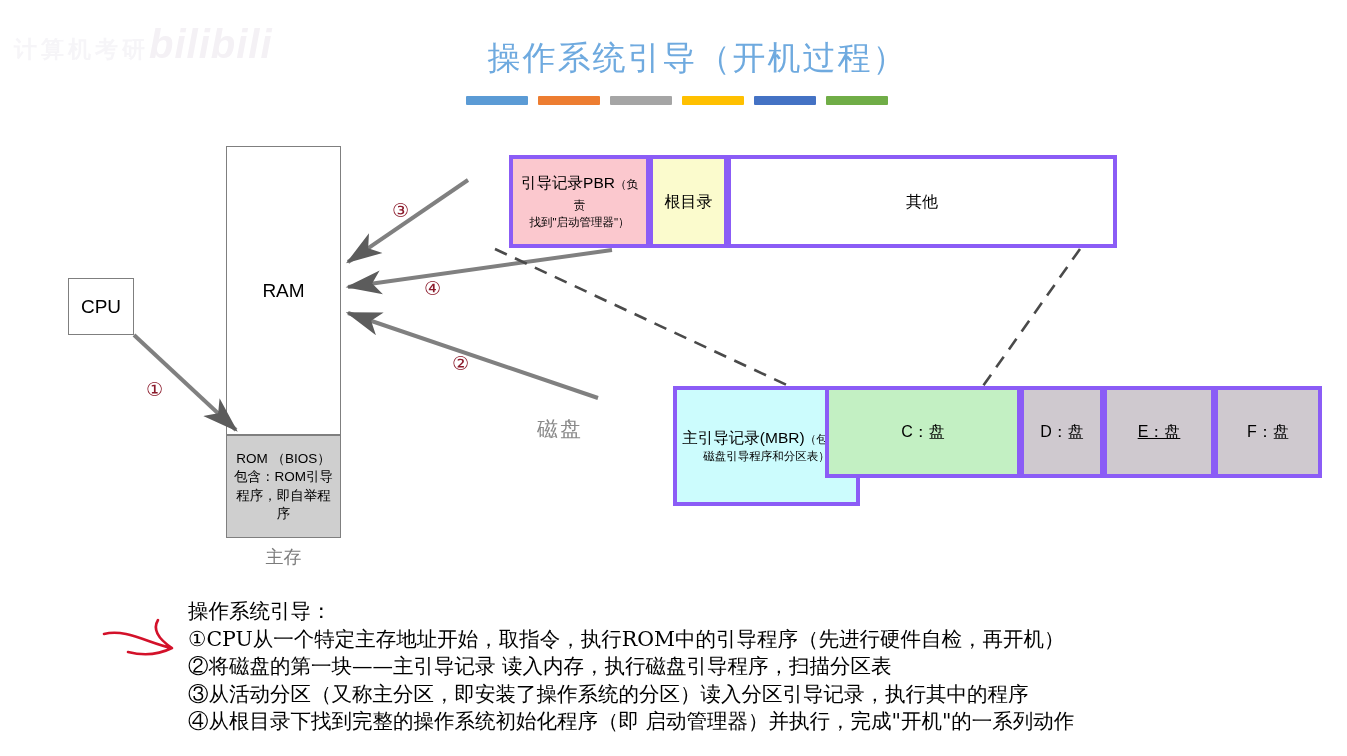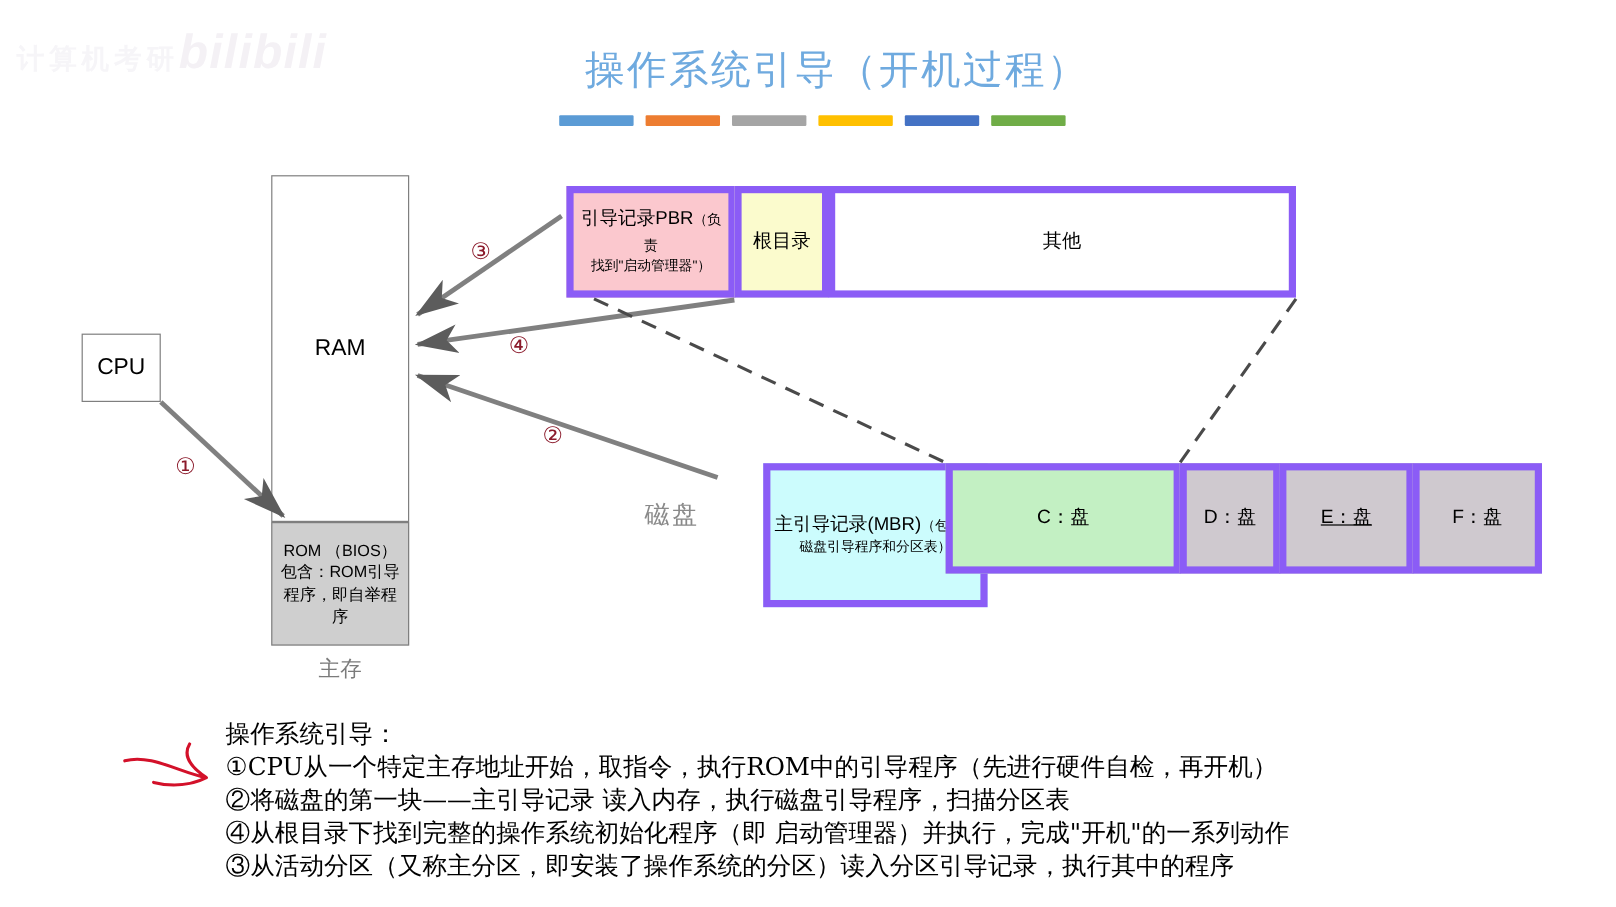--- a/index.html
+++ b/index.html
@@ -74,21 +74,21 @@
     box-sizing: border-box;
     border: 1px solid #7f7f7f;
     display: flex;
     align-items: center;
     justify-content: center;
     text-align: center;
     color: #000;
     font-size: 17px;
     line-height: 1.35;
   }
-  .box.dark { border: 6px solid #8b5cf6; }
+  .box.dark { border: 4px solid #8b5cf6; margin-left: 37px; }
 
   #cpu-box {
     left: 68px; top: 278px; width: 66px; height: 57px;
     font-size: 19px;
     background: #ffffff;
   }
   #ram-box {
     left: 226px; top: 146px; width: 115px; height: 289px;
     background: #ffffff;
     font-size: 19px;
@@ -277,17 +277,17 @@
 
   <div class="abs step-num" id="step1">①</div>
   <div class="abs step-num" id="step2">②</div>
   <div class="abs step-num" id="step3">③</div>
   <div class="abs step-num" id="step4">④</div>
 
   <div class="abs" id="desc">
     <div class="line">操作系统引导：</div>
     <div class="line">①CPU从一个特定主存地址开始，取指令，执行ROM中的引导程序（先进行硬件自检，再开机）</div>
     <div class="line">②将磁盘的第一块——主引导记录 读入内存，执行磁盘引导程序，扫描分区表</div>
+    <div class="line">③从活动分区（又称主分区，即安装了操作系统的分区）读入分区引导记录，执行其中的程序</div>
     <div class="line">④从根目录下找到完整的操作系统初始化程序（即 启动管理器）并执行，完成"开机"的一系列动作</div>
-    <div class="line">③从活动分区（又称主分区，即安装了操作系统的分区）读入分区引导记录，执行其中的程序</div>
   </div>
 
 </div>
 
 </body></html>

